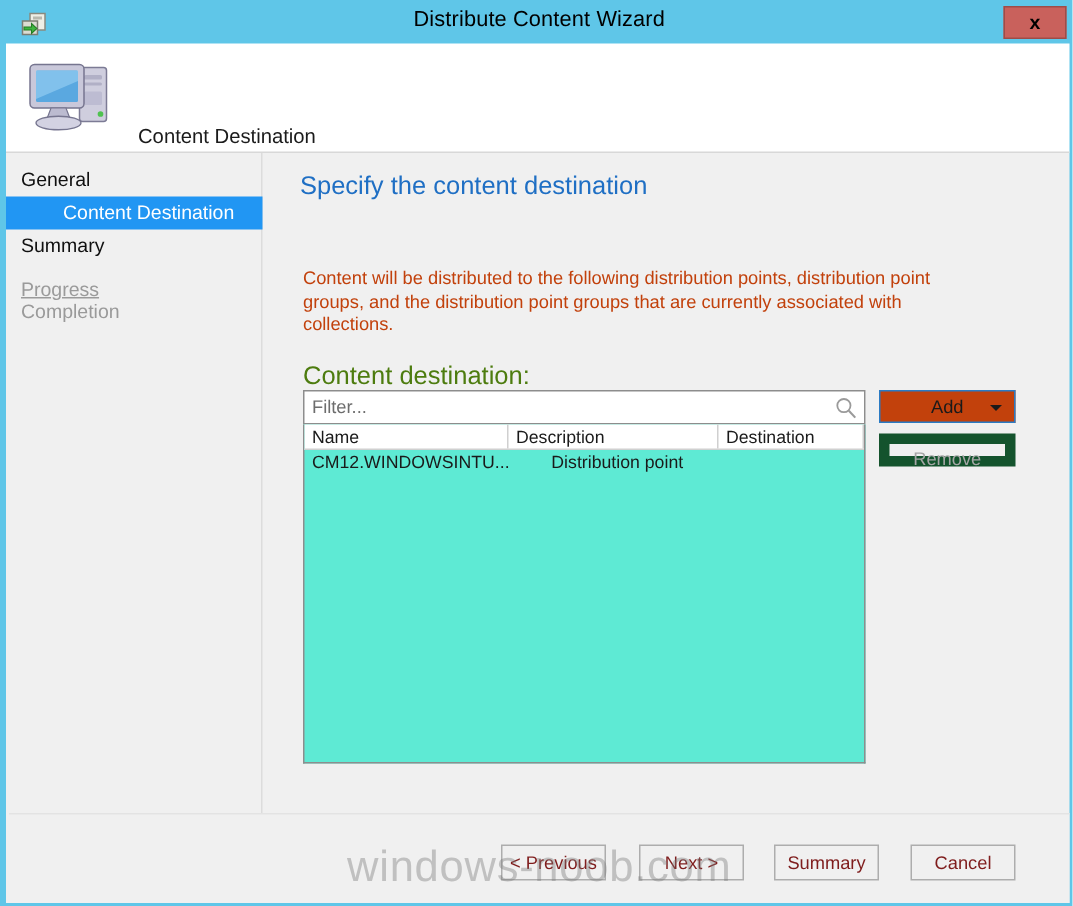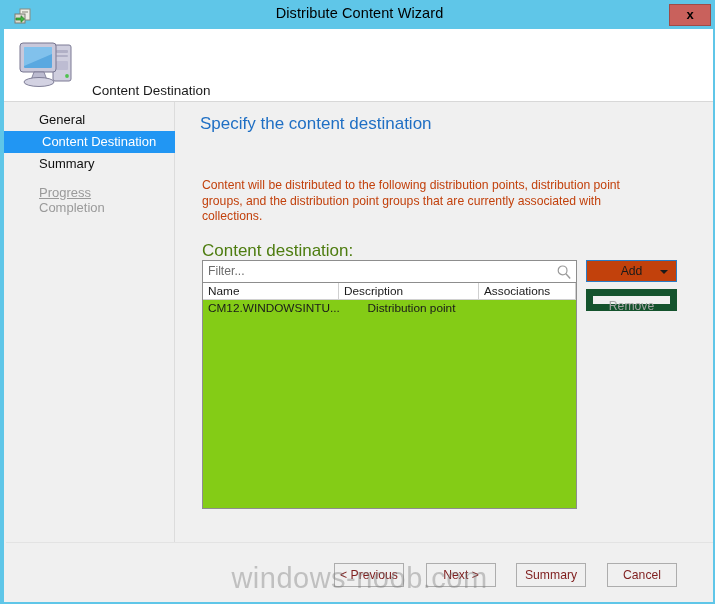--- a/index.html
+++ b/index.html
@@ -105,21 +105,21 @@
     position: absolute;
     left: 0;
     width: 171px;
     height: 22px;
     line-height: 22px;
     font-size: 13px;
     box-sizing: border-box;
     cursor: default;
     white-space: nowrap;
   }
-  .nav-item .lbl { padding-left: 35px; }
+  .nav-item .lbl { padding-left: 10px; }
   .nav-item.child .lbl { padding-left: 38px; }
   .nav-item.enabled { color: #101010; }
   .nav-item.disabled { color: #9a9a9a; }
   .nav-item.selected {
     background: #2196f3;
   }
   .nav-item.selected .lbl { color: #ffffff; }
 
   
   #pane {
@@ -171,21 +171,21 @@
     right: 4px; top: 3px;
     width: 16px; height: 16px;
   }
 
   
   #listview {
     position: absolute;
     left: 26px; top: 181px;
     width: 375px;
     height: 226px;
-    background: #84cc16;
+    background: #5eead4;
     border: 1px solid #8d8d8d;
     border-top: none;
     box-sizing: border-box;
   }
   #list-header {
     position: absolute;
     left: 0; top: 0;
     width: 373px;
     height: 17px;
     background: #ffffff;
@@ -360,21 +360,21 @@
         <svg id="filter-search-icon" viewBox="0 0 16 16">
           <circle cx="6.6" cy="6.4" r="4.4" fill="none" stroke="#9a9a9a" stroke-width="1.2"></circle>
           <line x1="9.9" y1="9.8" x2="14.2" y2="14.4" stroke="#9a9a9a" stroke-width="1.4"></line>
         </svg>
       </div>
 
       <div id="listview">
         <div id="list-header">
           <div class="hcell" style="left:0;   width:136px;">Name</div>
           <div class="hcell" style="left:136px;width:140px;">Description</div>
-          <div class="hcell" style="left:276px;width:97px;">Associations</div>
+          <div class="hcell" style="left:276px;width:97px;">Destination</div>
         </div>
         <div id="list-rows">
           <div class="row">
             <div class="cell" style="left:0;   width:136px;">CM12.WINDOWSINTU...</div>
             <div class="cell" style="left:136px;width:140px;">Distribution point</div>
             <div class="cell" style="left:276px;width:97px;"></div>
           </div>
         </div>
       </div>
 

